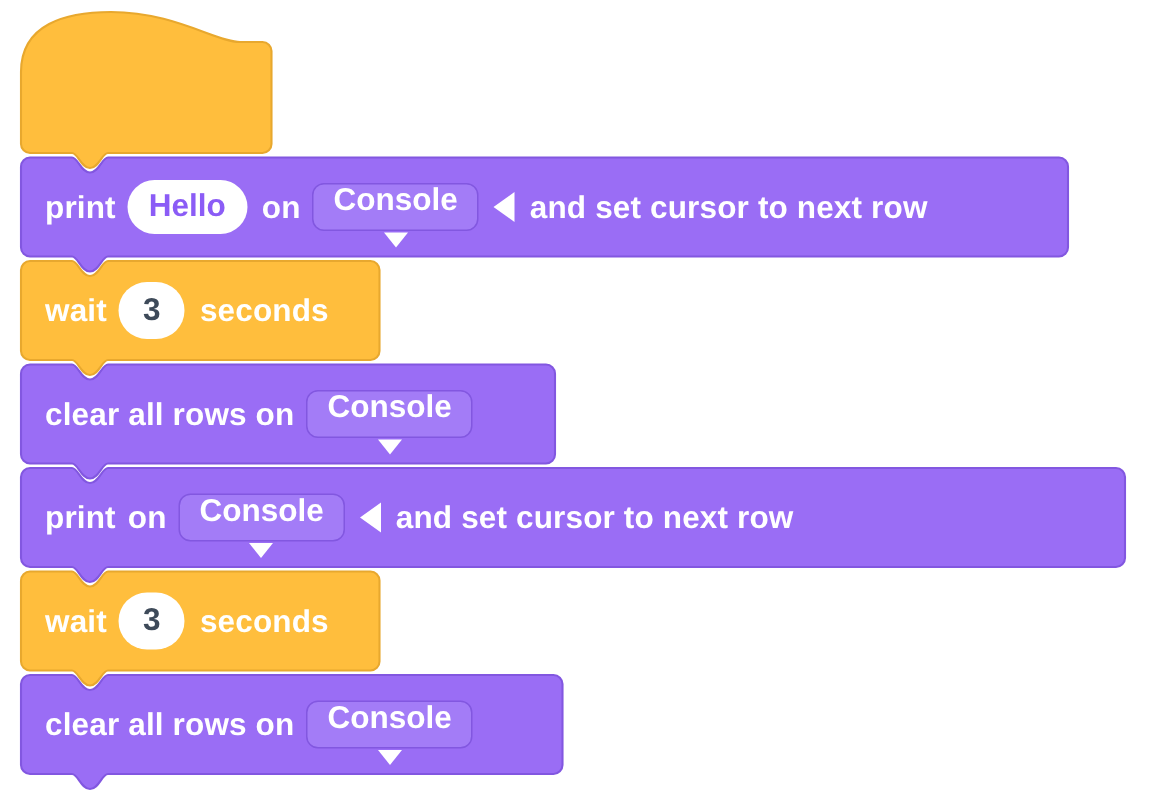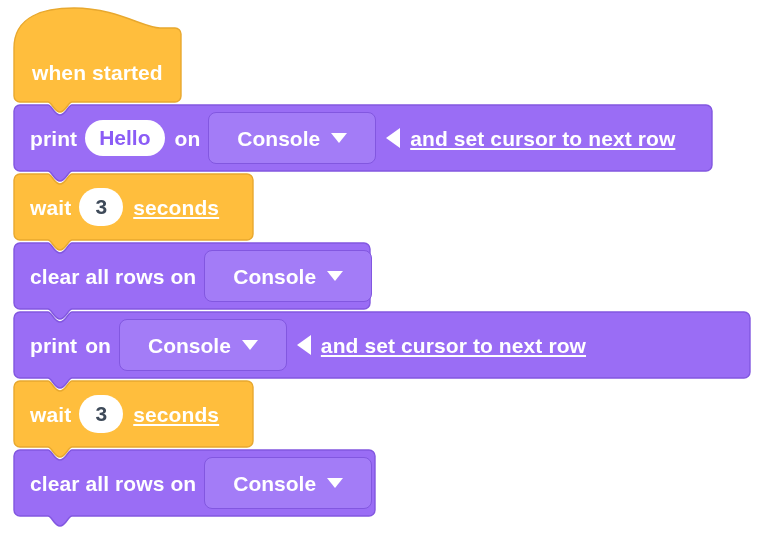--- a/index.html
+++ b/index.html
@@ -40,21 +40,21 @@
     white-space: nowrap;
   }
   .blk-label {
     color: #ffffff;
     font-size: 21px;
     font-weight: bold;
     letter-spacing: 0.1px;
     line-height: 1;
     margin: 0 8px 0 0;
   }
-  .blk-label.tight { margin-right: 0; text-decoration: underline; }
+  .blk-label.tight { margin-right: 0; }
   .text-pill {
     display: inline-flex;
     align-items: center;
     justify-content: center;
     background: #ffffff;
     color: #8b5cf6;
     font-size: 21px;
     font-weight: bold;
     border-radius: 999px;
     padding: 0 14px;
@@ -77,24 +77,25 @@
     margin-right: 10px;
     box-sizing: border-box;
   }
   .dropdown-field {
     display: inline-flex;
     align-items: center;
     gap: 11px;
     background: #a37cf7;
     border: 1.6px solid #8257e0;
     border-radius: 8px;
-    padding: 0 28px;
-    height: 52px;
+    padding: 0 13px;
+    height: 32px;
     margin-right: 10px;
     box-sizing: border-box;
+    flex-direction: column;
   }
   .dropdown-label {
     color: #ffffff;
     font-size: 21px;
     font-weight: bold;
     line-height: 1;
   }
   .caret-down {
     width: 0;
     height: 0;
@@ -250,23 +251,20 @@
          L76,516
          L72,516
          C68,516 66,526 60,526
          C54,526 52,516 48,516
          L44,516
          L20,516
          A6,6 0 0 1 14,510
          Z" fill="#9A6DF5" stroke="#8257E0" stroke-width="1.4"></path>
   </svg>
 
-  <div class="block-row" style="left:14px; top:44px; width:167px; padding-left:18px;">
-    <span class="blk-label">when started</span>
-  </div>
 
   <div class="block-row" style="left:14px; top:110px; width:698px; padding-left:16px;">
     <span class="blk-label">print</span>
     <span class="text-pill">Hello</span>
     <span class="blk-label">on</span>
     <span class="dropdown-field">
       <span class="dropdown-label">Console</span>
       <span class="caret-down"></span>
     </span>
     <span class="caret-left"></span>

